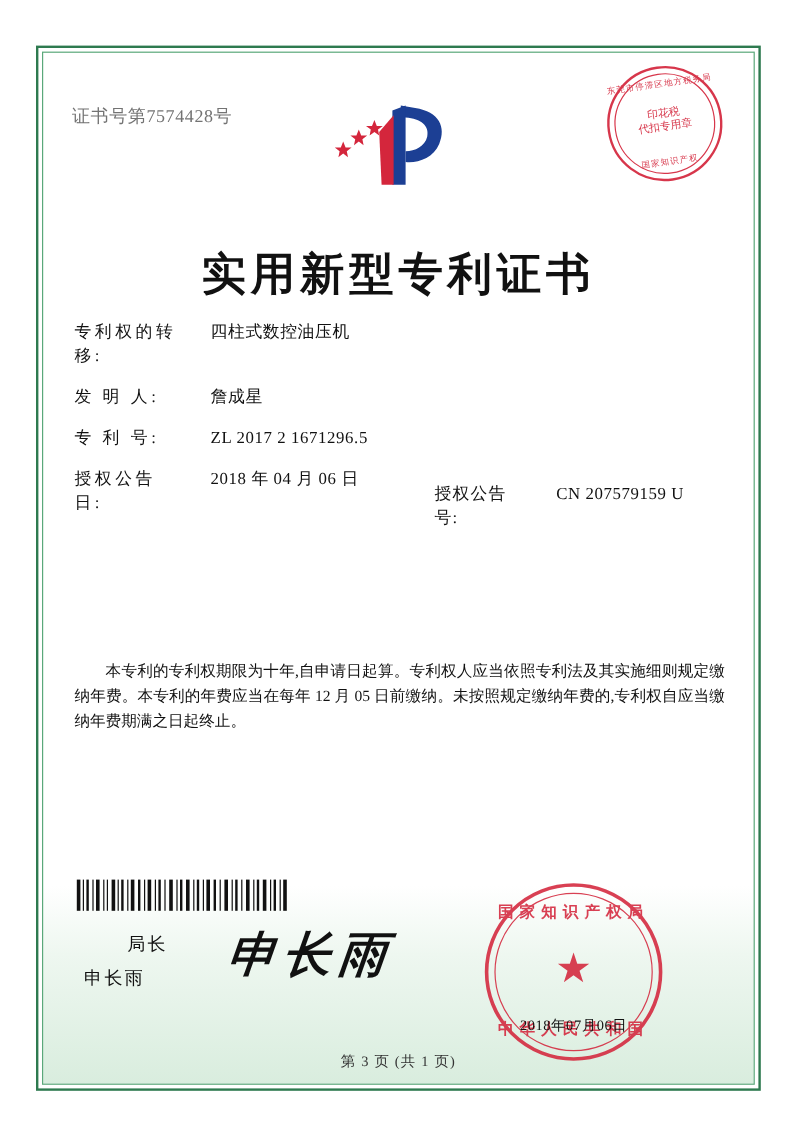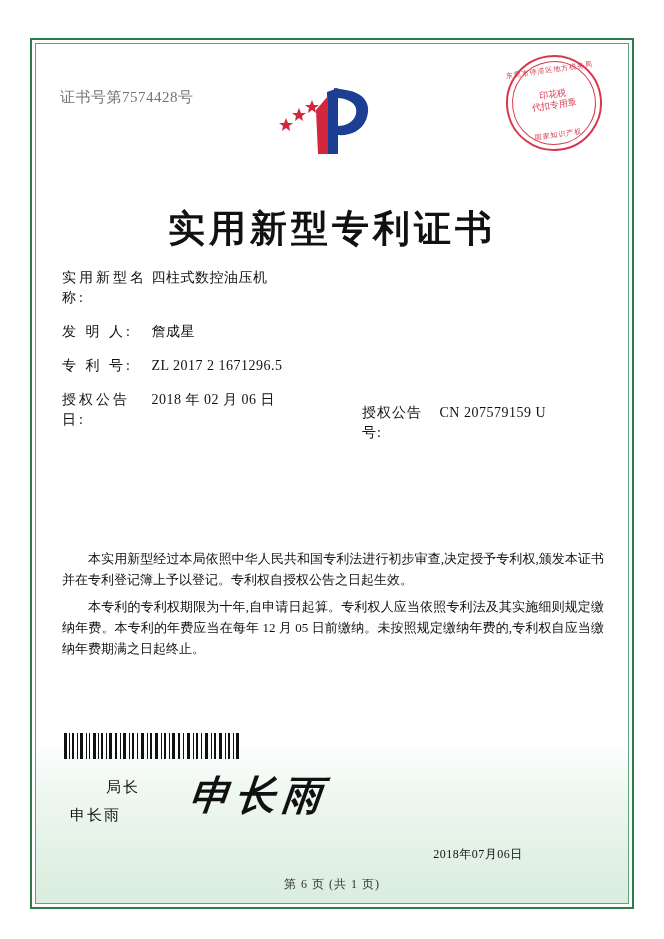--- a/index.html
+++ b/index.html
@@ -146,20 +146,21 @@
   .field-label {
     display: inline-block;
     width: 86px;
     letter-spacing: 3px;
     vertical-align: top;
   }
   .field-value {
     display: inline-block;
     vertical-align: top;
     letter-spacing: 0.5px;
+    margin-left: 24px;
   }
   .field-value2 {
     display: block;
     margin-left: 86px;
     letter-spacing: 0.5px;
     margin-top: 2px;
   }
   .inline-right {
     position: absolute;
     left: 300px;
@@ -335,50 +336,49 @@
           <polygon points="40,18 42,23 47,23 43,26 44,31 40,28 36,31 37,26 33,23 38,23"></polygon>
         </g>
       </svg>
     </div>
 
     <div class="title">实用新型专利证书</div>
 
     <div class="fields">
 
       <div class="field-row">
-        <span class="field-label">实用新型名称:</span>
+        <span class="field-label">专利权的转移:</span>
         <span class="field-value">四柱式数控油压机</span>
       </div>
 
       <div class="field-row">
         <span class="field-label">发 明 人:</span>
         <span class="field-value">詹成星</span>
       </div>
 
       <div class="field-row">
         <span class="field-label">专 利 号:</span>
         <span class="field-value">ZL 2017 2 1671296.5</span>
       </div>
 
 
 
 
       <div class="field-row">
         <span class="field-label">授权公告日:</span>
-        <span class="field-value">2018 年 02 月 06 日</span>
+        <span class="field-value">2018 年 04 月 06 日</span>
         <span class="inline-right">
           <span class="field-label">授权公告号:</span>
           <span class="field-value">CN 207579159 U</span>
         </span>
       </div>
 
     </div>
 
     <div class="paras">
-      <p>本实用新型经过本局依照中华人民共和国专利法进行初步审查,决定授予专利权,颁发本证书并在专利登记簿上予以登记。专利权自授权公告之日起生效。</p>
       <p>本专利的专利权期限为十年,自申请日起算。专利权人应当依照专利法及其实施细则规定缴纳年费。本专利的年费应当在每年 12 月 05 日前缴纳。未按照规定缴纳年费的,专利权自应当缴纳年费期满之日起终止。</p>
     </div>
 
     <div class="barcode">
       <div class="bar" style="left:0px;width:3px;"></div>
       <div class="bar" style="left:5px;width:1px;"></div>
       <div class="bar" style="left:8px;width:2px;"></div>
       <div class="bar" style="left:13px;width:1px;"></div>
       <div class="bar" style="left:16px;width:3px;"></div>
       <div class="bar" style="left:22px;width:1px;"></div>
@@ -415,18 +415,24 @@
       <div class="bar" style="left:161px;width:1px;"></div>
       <div class="bar" style="left:164px;width:2px;"></div>
       <div class="bar" style="left:169px;width:1px;"></div>
       <div class="bar" style="left:172px;width:3px;"></div>
     </div>
 
     <div class="sig-label">局长</div>
     <div class="sig-name">申长雨</div>
     <div class="handwriting">申长雨</div>
 
+    <div class="seal">
+      <div class="ring2"></div>
+      <div class="seal-top">国家知识产权局</div>
+      <div class="star">★</div>
+      <div class="seal-bottom">中华人民共和国</div>
+    </div>
     <div class="seal-date">2018年07月06日</div>
 
-    <div class="footer">第 6 页 (共 1 页)</div>
+    <div class="footer">第 3 页 (共 1 页)</div>
 
   </div>
 </div>
 
 </body></html>

